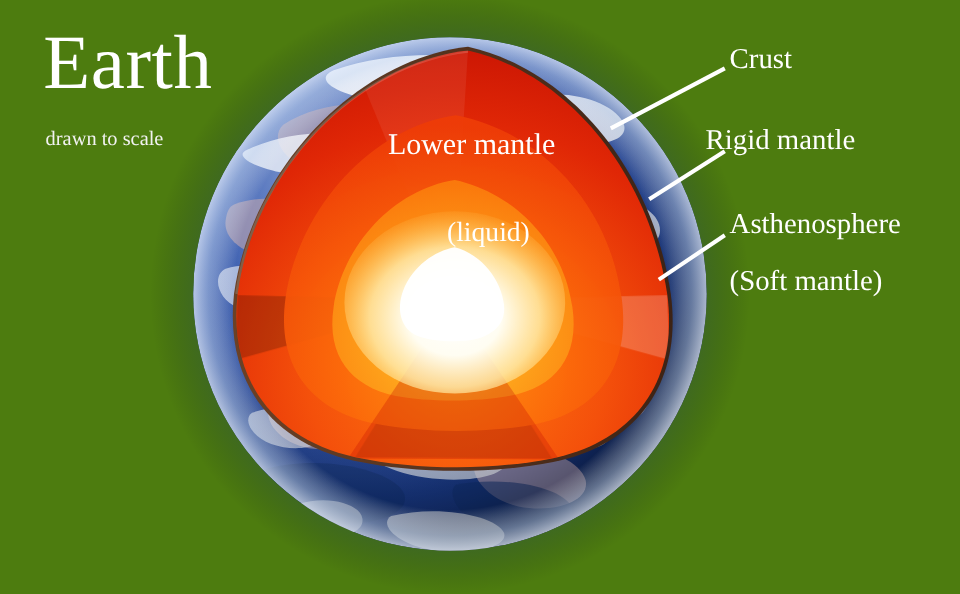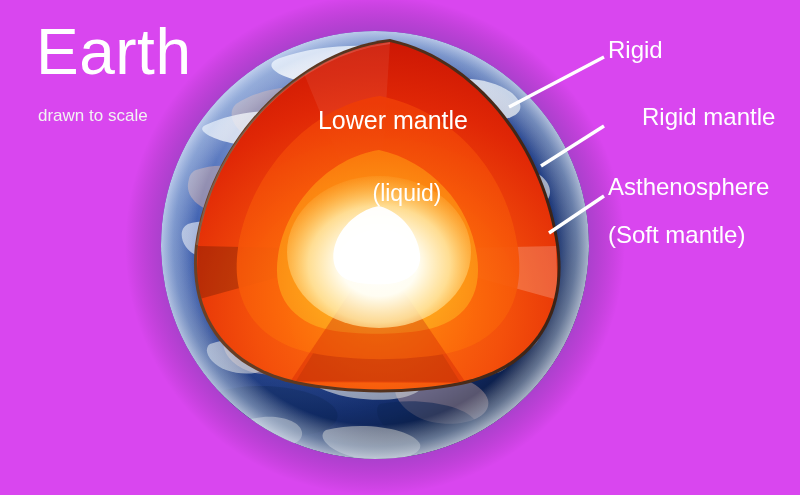--- a/index.html
+++ b/index.html
@@ -1,22 +1,22 @@
 <!DOCTYPE html>
 <html><head>
 <meta charset="utf-8">
 <title>Earth cross-section</title>
 <style>
   html,body{margin:0;padding:0;background:#000;}
   #stage{
     position:relative;
     width:800px;height:495px;
-    background:#d946ef;
+    background:#4d7c0f;
     overflow:hidden;
-    font-family:Liberation Sans, sans-serif;
+    font-family:Liberation Serif, serif;
   }
   #stage svg{position:absolute;left:0;top:0;}
   .txt{position:absolute;white-space:pre;line-height:1;}
 
   #title{
     left:36px; top:20px;
     font-size:64px; color:#ffffff;
     font-weight:400; letter-spacing:0.5px;
   }
   #subtitle{
@@ -46,21 +46,21 @@
   #lbl-inner-core-2{
     left:280px; top:247px; width:220px;
     font-size:23px; color:#000000;
   }
 
   .callout{
     color:#ffffff; font-size:24px; font-weight:400;
     text-align:left;
   }
   #lbl-crust{ left:608px; top:38px; }
-  #lbl-rigid{ left:642px; top:105px; }
+  #lbl-rigid{ left:588px; top:105px; }
   #lbl-asth-1{ left:608px; top:175px; }
   #lbl-asth-2{ left:608px; top:203px;margin-top:20px; }
 </style>
 </head>
 <body>
 
 <div id="stage">
 
   <svg width="800" height="495" viewBox="0 0 800 495">
     <defs>
@@ -255,20 +255,20 @@
   </svg>
 
   <div class="txt" id="title">Earth</div>
   <div class="txt" id="subtitle">drawn to scale</div>
 
   <div class="txt interior-label" id="lbl-lower-mantle">Lower mantle</div>
 
   <div class="txt interior-label" id="lbl-outer-core-2">(liquid)</div>
 
 
-  <div class="txt callout" id="lbl-crust">Rigid</div>
+  <div class="txt callout" id="lbl-crust">Crust</div>
 
   <div class="txt callout" id="lbl-rigid">Rigid mantle</div>
 
   <div class="txt callout" id="lbl-asth-1">Asthenosphere</div>
   <div class="txt callout" id="lbl-asth-2">(Soft mantle)</div>
 
 </div>
 
 </body></html>

